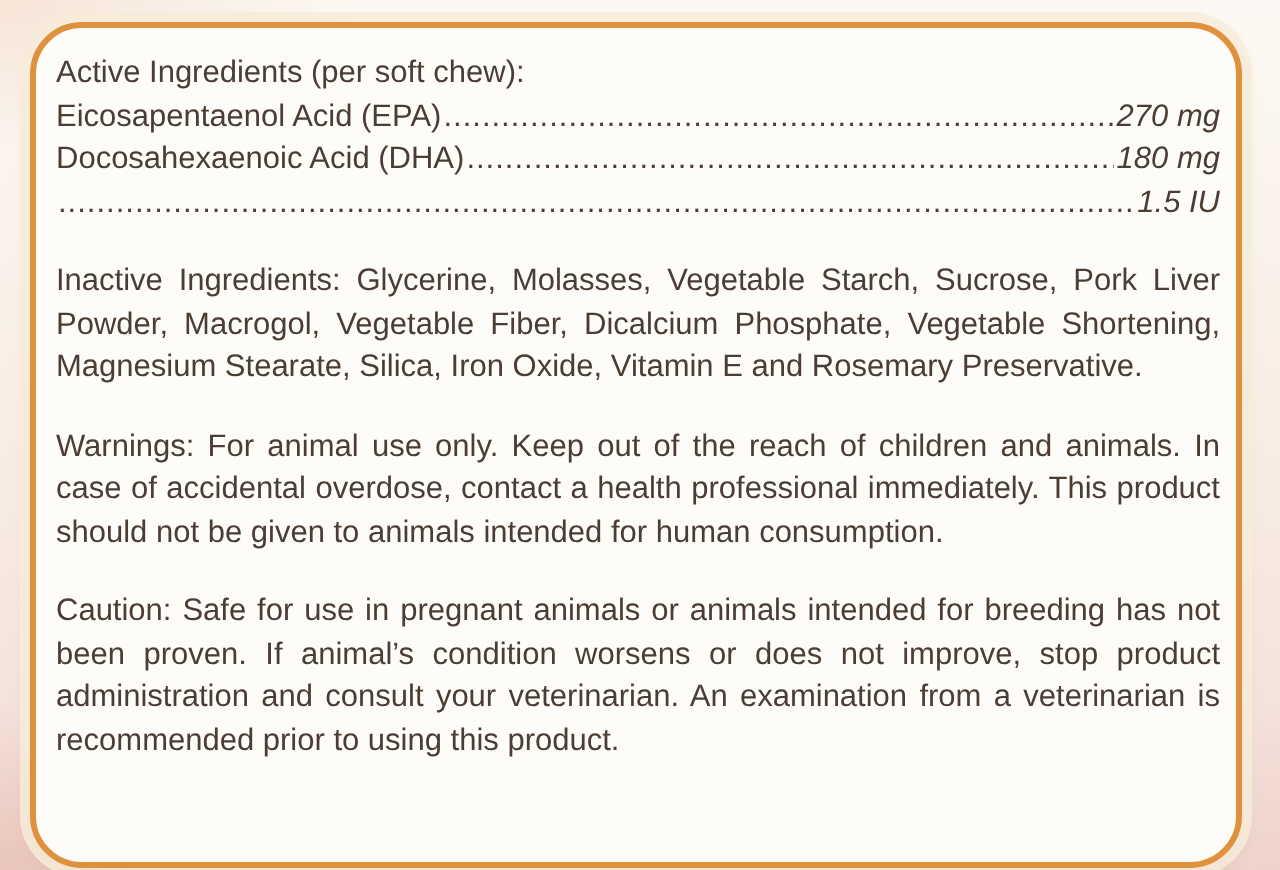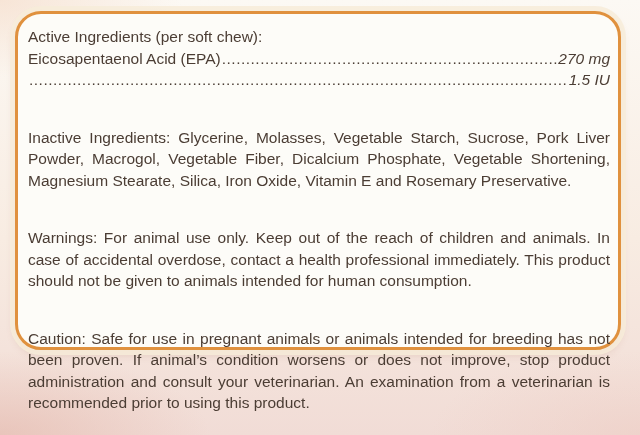--- a/index.html
+++ b/index.html
@@ -17,32 +17,32 @@
       radial-gradient(ellipse 260px 110px at 0% 0%, rgba(243,212,190,0.55), rgba(243,212,190,0) 70%),
       linear-gradient(180deg, #fcf9f4 0%, #f8ece2 55%, #f1dcd6 100%);
     font-family: "Liberation Sans", sans-serif;
     color: #4b3d34;
   }
   .label-card {
     position: absolute;
     left: 15px;
     top: 11px;
     width: 606px;
-    height: 339px;
+    height: 423px;
     box-sizing: border-box;
     background: #fdfcf8;
     border: 3px solid #e0913e;
     border-radius: 26px;
     box-shadow: 0 0 0 5px rgba(247,236,217,0.85), 0 4px 8px rgba(170,110,85,0.25);
     padding: 12px 8px 8px 10px;
     font-size: 15.5px;
     line-height: 21.5px;
   }
   .section { margin: 0; }
-  .section + .section { margin-top: 36px; }
+  .section + .section { margin-top: 18px; }
   .made-in { margin-top: 10px; }
   .para { text-align: justify; }
   .ai-heading { white-space: nowrap; }
   .ai-row {
     display: flex;
     align-items: center;
   }
   .ai-name { white-space: nowrap; flex: 0 0 auto; }
   .ai-dots {
     flex: 1 1 auto;
@@ -65,20 +65,25 @@
 
     <div class="section">
       <div class="ai-heading">Active Ingredients (per soft chew):</div>
 
       <div class="ai-row">
         <span class="ai-name">Eicosapentaenol Acid (EPA)</span>
         <span class="ai-dots"></span>
         <span class="ai-value">270 mg</span>
       </div>
 
+      <div class="ai-row">
+        <span class="ai-name">Docosahexaenoic Acid (DHA)</span>
+        <span class="ai-dots"></span>
+        <span class="ai-value">180 mg</span>
+      </div>
 
       <div class="ai-row">
         <span class="ai-dots"></span>
         <span class="ai-value">1.5 IU</span>
       </div>
     </div>
 
     <div class="section para">Inactive Ingredients: Glycerine, Molasses, Vegetable Starch, Sucrose, Pork Liver Powder, Macrogol, Vegetable Fiber, Dicalcium Phosphate, Vegetable Shortening, Magnesium Stearate, Silica, Iron Oxide, Vitamin E and Rosemary Preservative.</div>
 
     <div class="section para">Warnings: For animal use only. Keep out of the reach of children and animals. In case of accidental overdose, contact a health professional immediately. This product should not be given to animals intended for human consumption.</div>

